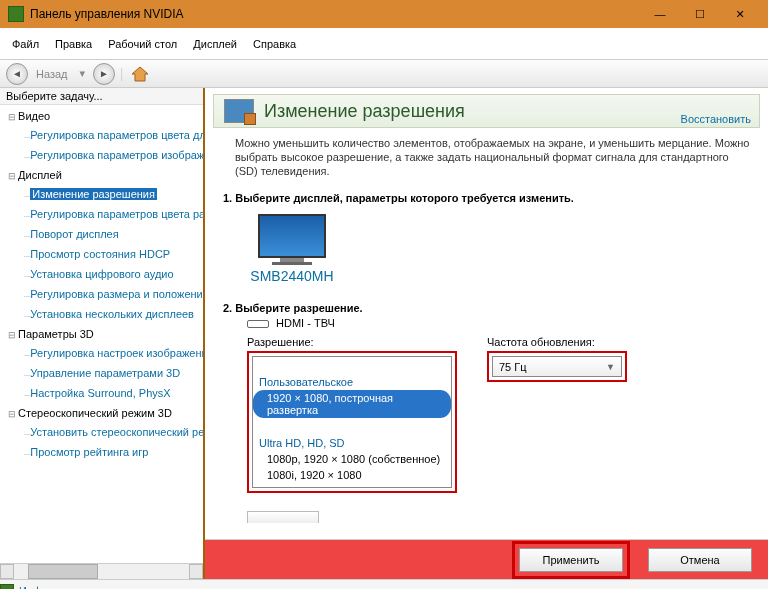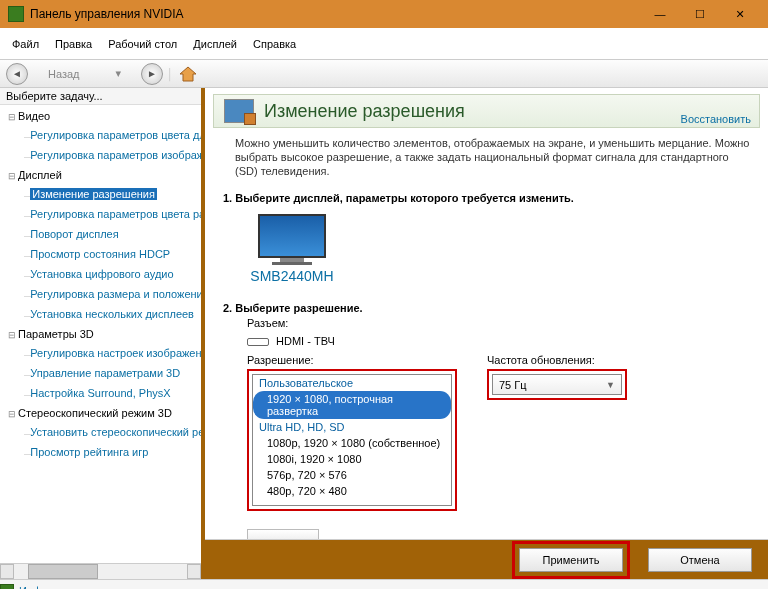--- a/index.html
+++ b/index.html
@@ -8,26 +8,26 @@
 .titlebar { height: 28px; background: #d98831; color: #000; display: flex; align-items: center; padding: 0 8px; }
 .titlebar .icon { width: 16px; height: 16px; background: #3a7c1f; border: 1px solid #2a5c15; margin-right: 6px; }
 .titlebar .title { flex: 1; font-size: 12px; }
 .titlebar .winbtn { width: 40px; height: 28px; display: flex; align-items: center; justify-content: center; font-size: 11px; }
 
 .menubar { height: 32px; background: #fff; border-bottom: 1px solid #ccc; display: flex; align-items: center; padding: 0 4px; font-size: 11px; }
 .menubar span { padding: 2px 8px; }
 
 .toolbar { height: 28px; background: linear-gradient(#fdfdfd,#e8e8e8); border-bottom: 1px solid #ccc; display: flex; align-items: center; padding: 0 6px; gap: 4px; }
 .navbtn { width: 22px; height: 22px; border-radius: 50%; background: radial-gradient(#fff,#ccc); border: 1px solid #999; display: flex; align-items: center; justify-content: center; font-size: 10px; color: #555; }
-.backtxt { color: #888; margin: 0 16px; }
+.backtxt { color: #888; margin: 0 4px; }
 .homebtn { width: 20px; height: 18px; }
 
 .body { display: flex; height: calc(589px - 28px - 20px - 28px - 22px); }
 
-.sidebar { width: 205px; border-right: 4px solid #a16207; display: flex; flex-direction: column; overflow: hidden; }
+.sidebar { width: 205px; border-right: 2px solid #a16207; display: flex; flex-direction: column; overflow: hidden; }
 .sidebar-head { padding: 2px 6px; font-size: 11px; border-bottom: 1px solid #ddd; background: #f5f5f5; }
 .tree { flex: 1; overflow-x: scroll; overflow-y: hidden; padding: 2px 4px; font-size: 11px; line-height: 16px; white-space: nowrap; }
 .tree .cat { padding: 1px 4px; color: #000; }
 .tree .cat::before { content: "⊟ "; color: #888; font-size: 9px; }
 .tree .item { padding: 1px 4px 1px 20px; color: #0b6fa4; cursor: pointer; }
 .tree .item::before { content: "— "; color: #bbb; font-size: 8px; letter-spacing: -2px; }
 .tree .item.sel span { background: #1a6fb8; color: #fff; padding: 0 2px; }
 .hscroll { height: 16px; background: #f0f0f0; border-top: 1px solid #ccc; display: flex; }
 .hscroll .thumb { width: 70px; background: #ccc; border: 1px solid #aaa; margin-left: 14px; }
 .hscroll .sbtn { width: 14px; background: #e8e8e8; border: 1px solid #bbb; }
@@ -52,29 +52,29 @@
 
 .field-row { padding: 3px 0 3px 24px; font-size: 11px; }
 .conn-icon { display:inline-block; width:22px; height:8px; border:1px solid #666; border-radius:2px; vertical-align:middle; margin-right:4px;}
 
 .two-col { display: flex; gap: 30px; padding: 4px 0 0 24px; align-items: flex-start; }
 .col { }
 .lbl { font-size: 11px; padding-bottom: 3px; }
 
 .redbox { border: 2px solid #c00; padding: 3px; }
 .resolution-list { width: 200px; height: 132px; border: 1px solid #888; background: #fff; overflow-y: scroll; overflow-x: hidden; font-size: 11px; }
-.resolution-list .grp { color: #0860a0; padding: 2px 6px; }
+.resolution-list .grp { color: #0860a0; padding: 2px 6px; margin-top: 17px; }
 .resolution-list .opt { padding: 2px 6px 2px 14px; border-radius: 11px; }
 .resolution-list .opt.sel { background: #2874c8; color: #fff; }
 .refresh-sel { width: 130px; height: 21px; border: 1px solid #888; background: linear-gradient(#fff,#eee); padding: 2px 6px; font-size: 11px; display: flex; align-items: center; justify-content: space-between; }
 .refresh-sel .arrow { color: #666; font-size: 9px; }
 
 .cutoff { margin: 18px 0 0 24px; width: 72px; height: 12px; border: 1px solid #bbb; border-bottom: none; background: linear-gradient(#fff,#eee); }
 
-.footer { position: absolute; left: 0; right: 0; bottom: 0; height: 40px; border-top: 1px solid #ccc; background: #a16207; display: flex; align-items: center; justify-content: flex-end; padding: 0 16px; gap: 18px; }
+.footer { position: absolute; left: 0; right: 0; bottom: 0; height: 40px; border-top: 1px solid #ccc; background: #ef4444; display: flex; align-items: center; justify-content: flex-end; padding: 0 16px; gap: 18px; }
 .btn { width: 104px; height: 24px; background: linear-gradient(#fdfdfd,#e6e6e6); border: 1px solid #999; font-size: 11px; display: flex; align-items: center; justify-content: center; }
 .redbox2 { border: 3px solid #c00; padding: 4px; }
 
 .statusbar { height: 22px; border-top: 1px solid #ccc; background: #f5f5f5; display: flex; align-items: center; padding: 0 0; font-size: 11px; }
 .statusbar .sicon { width: 14px; height: 14px; background: #3a7c1f; border: 1px solid #2a5c15; margin-right: 5px; }
 .statusbar a { color: #0b6fa4; text-decoration: underline; }
 </style>
 </head>
 <body>
 
@@ -149,23 +149,20 @@
       <div class="monitor-box">
         <div class="monitor"></div>
         <div class="monstand"></div>
           <div class="monbase"></div>
         <div class="monlabel">SMB2440MH</div>
       </div>
     </div>
 
     <div class="section">
       <b>2. Выберите разрешение.</b>
-      <div class="field-row">
-        <span>Разъем:</span>
-      </div>
       <div class="field-row">
         <span class="conn-icon"></span>
         <span>HDMI - ТВЧ</span>
       </div>
 
       <div class="two-col">
         <div class="col">
           <div class="lbl">Разрешение:</div>
           <div class="redbox">
             <div class="resolution-list" id="reslist">

